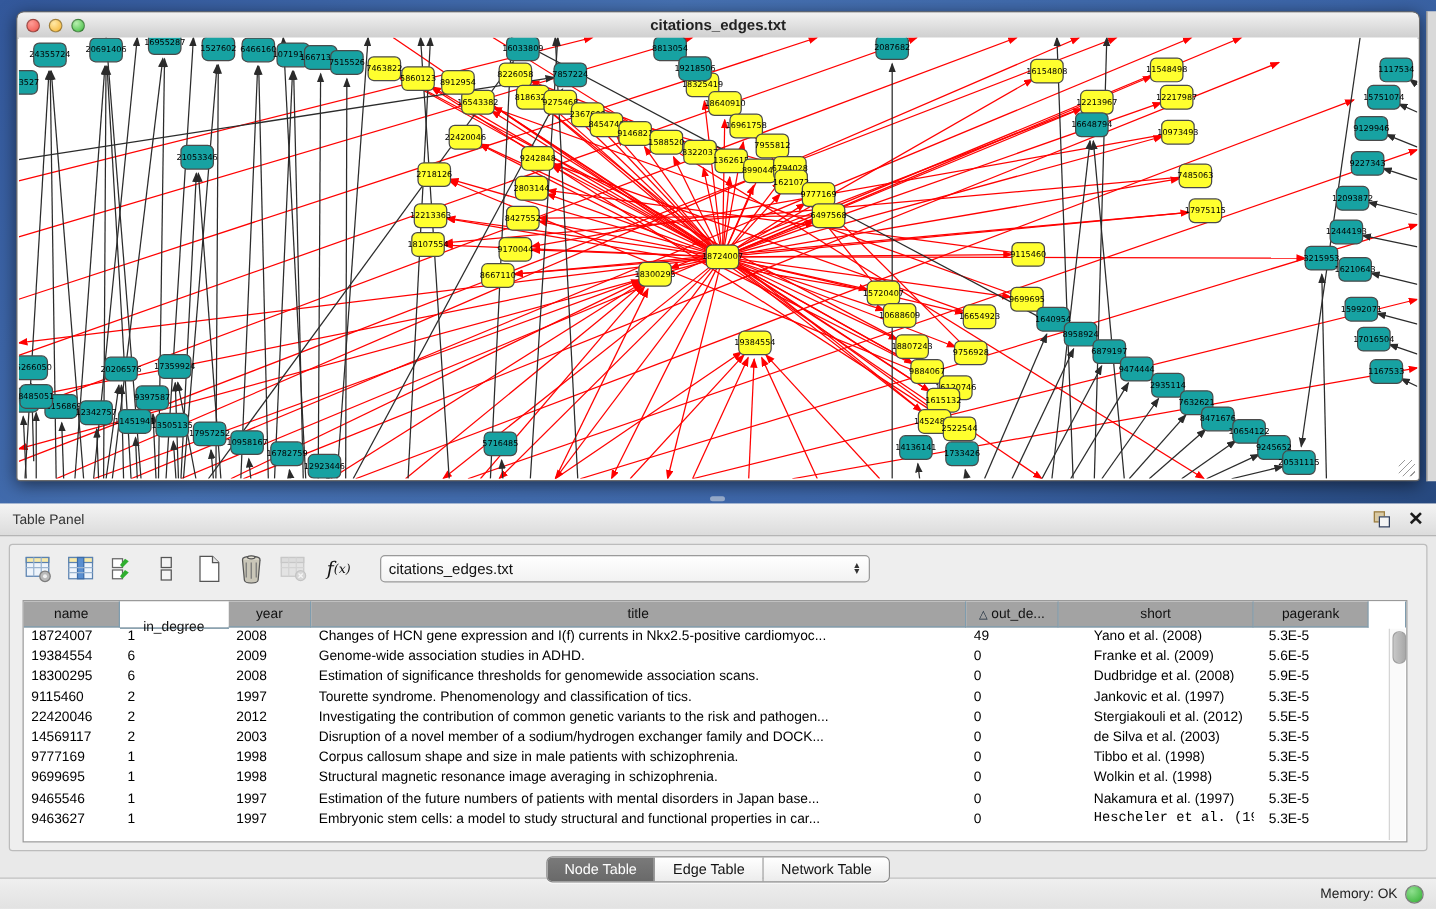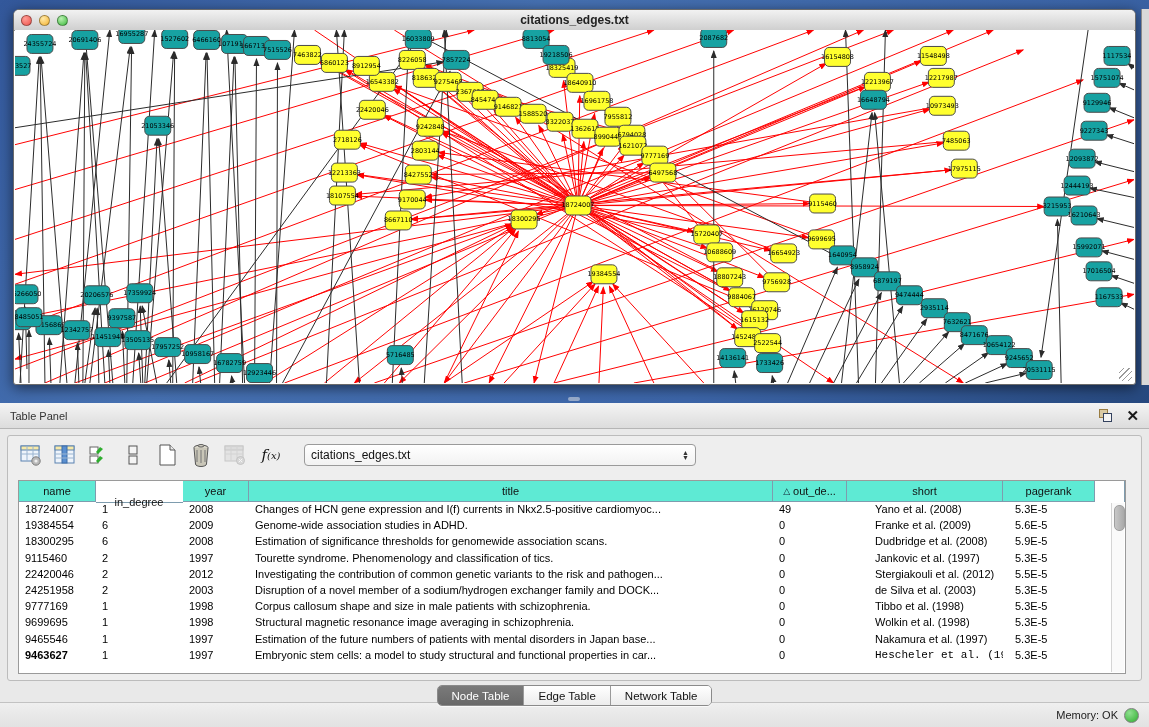--- a/index.html
+++ b/index.html
@@ -38,21 +38,21 @@
   .tb-disabled{opacity:.45;}
   #fx-btn{font-size:15px;font-style:italic;font-family:"DejaVu Serif",serif;color:#111;width:34px;}
   #fx-btn span{font-size:10px;}
   #combo{margin-left:12px;width:392px;height:22px;background:linear-gradient(#ffffff,#f2f2f2);
     border:1px solid #9a9a9a;border-radius:4px;display:flex;align-items:center;padding:0 6px;box-sizing:border-box;cursor:pointer;}
   #combo-label{flex:1;font-size:12px;color:#111;}
   #combo-arrows{display:flex;flex-direction:column;align-items:center;line-height:5px;font-size:7px;color:#333;}
   
   #tablegrid{position:absolute;left:10px;right:15px;top:44px;bottom:6px;border:1px solid #9a9a9a;background:#fff;overflow:hidden;}
   #thead{display:flex;height:21px;}
-  .th{background:#5eead4;border-right:1px solid #7e9cae;border-bottom:1px solid #7e9cae;box-sizing:border-box;
+  .th{background:#a3a3a3;border-right:1px solid #7e9cae;border-bottom:1px solid #7e9cae;box-sizing:border-box;
       font-size:11px;color:#111;display:flex;align-items:center;justify-content:center;cursor:pointer;}
   .th:first-child{border-left:none;}
   #thead-filler{flex:1;background:#fff;border-bottom:none;}
   .sort-tri{font-size:9px;margin-right:3px;color:#123;}
   .tr{display:flex;height:16.2px;font-size:11px;color:#000;}
   .td{box-sizing:border-box;padding:1px 4px 0 6px;white-space:nowrap;overflow:hidden;}
   .td.c-short{padding-left:28px;}
   .td.c-pagerank{padding-left:12px;}
   #vscroll{position:absolute;right:1px;top:22px;width:12px;bottom:1px;background:#fafafa;border-left:1px solid #d5d5d5;}
   #vthumb{position:absolute;left:1.5px;top:2px;width:9px;height:24px;border-radius:5px;background:linear-gradient(90deg,#c7c7c7,#a9a9a9);border:1px solid #9f9f9f;}
@@ -860,21 +860,21 @@
           <div class="tr">
             <div class="td c-name" style="width: 77px;">22420046</div>
             <div class="td c-indeg" style="width: 87px;">2</div>
             <div class="td c-year" style="width: 66px;">2012</div>
             <div class="td c-title" style="width: 524px;">Investigating the contribution of common genetic variants to the risk and pathogen...</div>
             <div class="td c-outdeg" style="width: 74px;">0</div>
             <div class="td c-short" style="width: 156px;">Stergiakouli et al. (2012)</div>
             <div class="td c-pagerank" style="width: 92px;">5.5E-5</div>
           </div>
           <div class="tr">
-            <div class="td c-name" style="width: 77px;">24251958</div>
+            <div class="td c-name" style="width: 77px;">14569117</div>
             <div class="td c-indeg" style="width: 87px;">2</div>
             <div class="td c-year" style="width: 66px;">2003</div>
             <div class="td c-title" style="width: 524px;">Disruption of a novel member of a sodium/hydrogen exchanger family and DOCK...</div>
             <div class="td c-outdeg" style="width: 74px;">0</div>
             <div class="td c-short" style="width: 156px;">de Silva et al. (2003)</div>
             <div class="td c-pagerank" style="width: 92px;">5.3E-5</div>
           </div>
           <div class="tr">
             <div class="td c-name" style="width: 77px;">9777169</div>
             <div class="td c-indeg" style="width: 87px;">1</div>
@@ -896,21 +896,21 @@
           <div class="tr">
             <div class="td c-name" style="width: 77px;">9465546</div>
             <div class="td c-indeg" style="width: 87px;">1</div>
             <div class="td c-year" style="width: 66px;">1997</div>
             <div class="td c-title" style="width: 524px;">Estimation of the future numbers of patients with mental disorders in Japan base...</div>
             <div class="td c-outdeg" style="width: 74px;">0</div>
             <div class="td c-short" style="width: 156px;">Nakamura et al. (1997)</div>
             <div class="td c-pagerank" style="width: 92px;">5.3E-5</div>
           </div>
           <div class="tr">
-            <div class="td c-name" style="width: 77px; font-weight: bold;">9463627</div>
+            <div class="td c-name" style="width: 77px;">9463627</div>
             <div class="td c-indeg" style="width: 87px;">1</div>
             <div class="td c-year" style="width: 66px;">1997</div>
             <div class="td c-title" style="width: 524px;">Embryonic stem cells: a model to study structural and functional properties in car...</div>
             <div class="td c-outdeg" style="width: 74px;">0</div>
             <div class="td c-short" style="width: 156px; font-family: Liberation Mono, monospace;">Hescheler et al. (1997)</div>
             <div class="td c-pagerank" style="width: 92px;">5.3E-5</div>
           </div>
         </div>
       <div id="vscroll">
         <div id="vthumb"></div>

